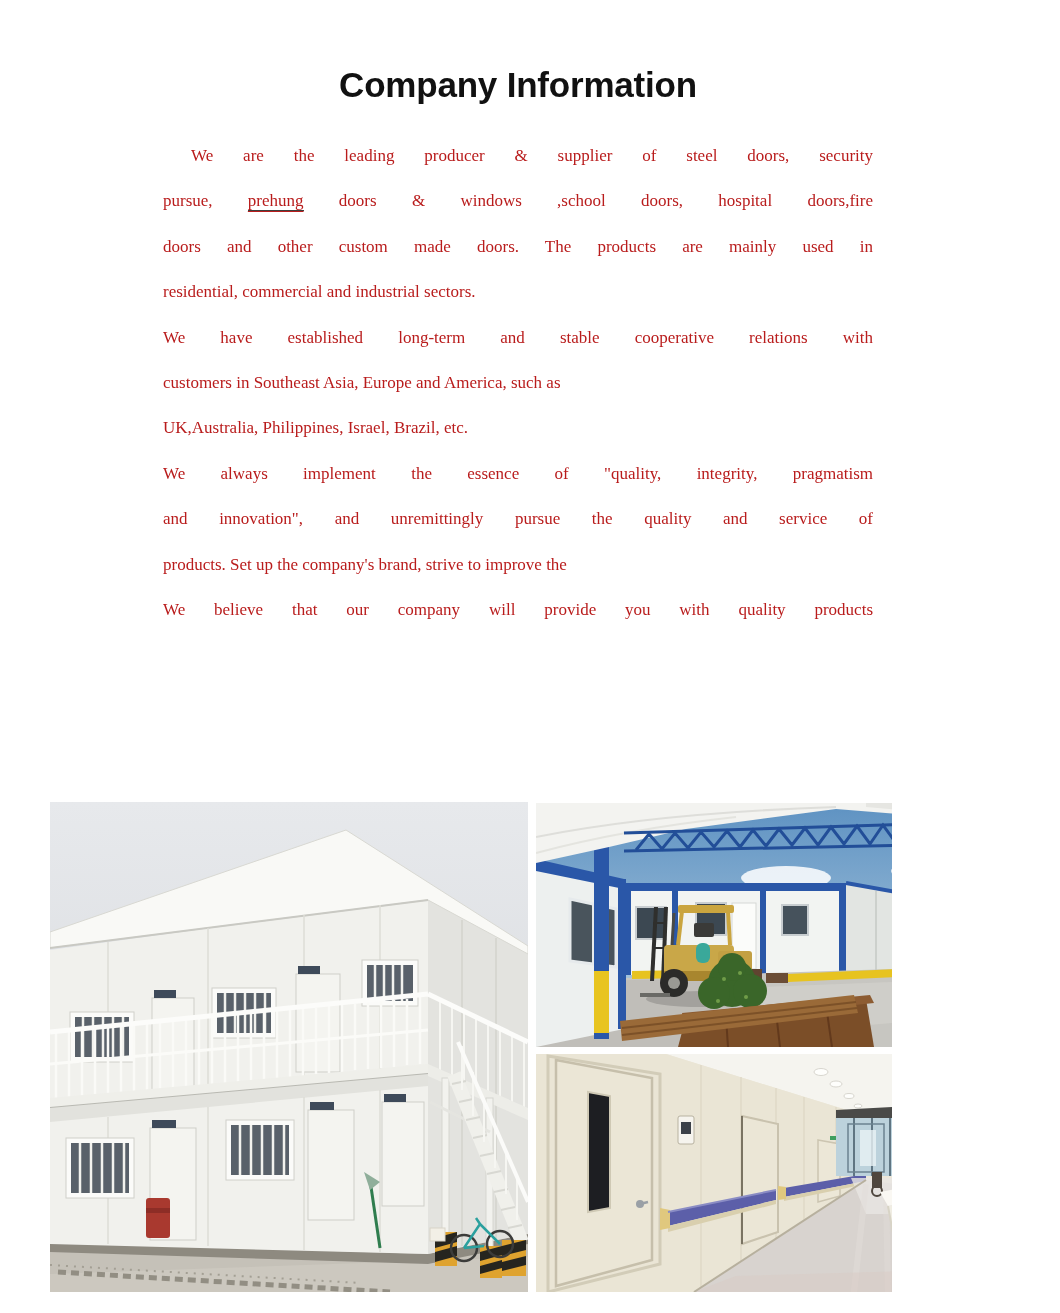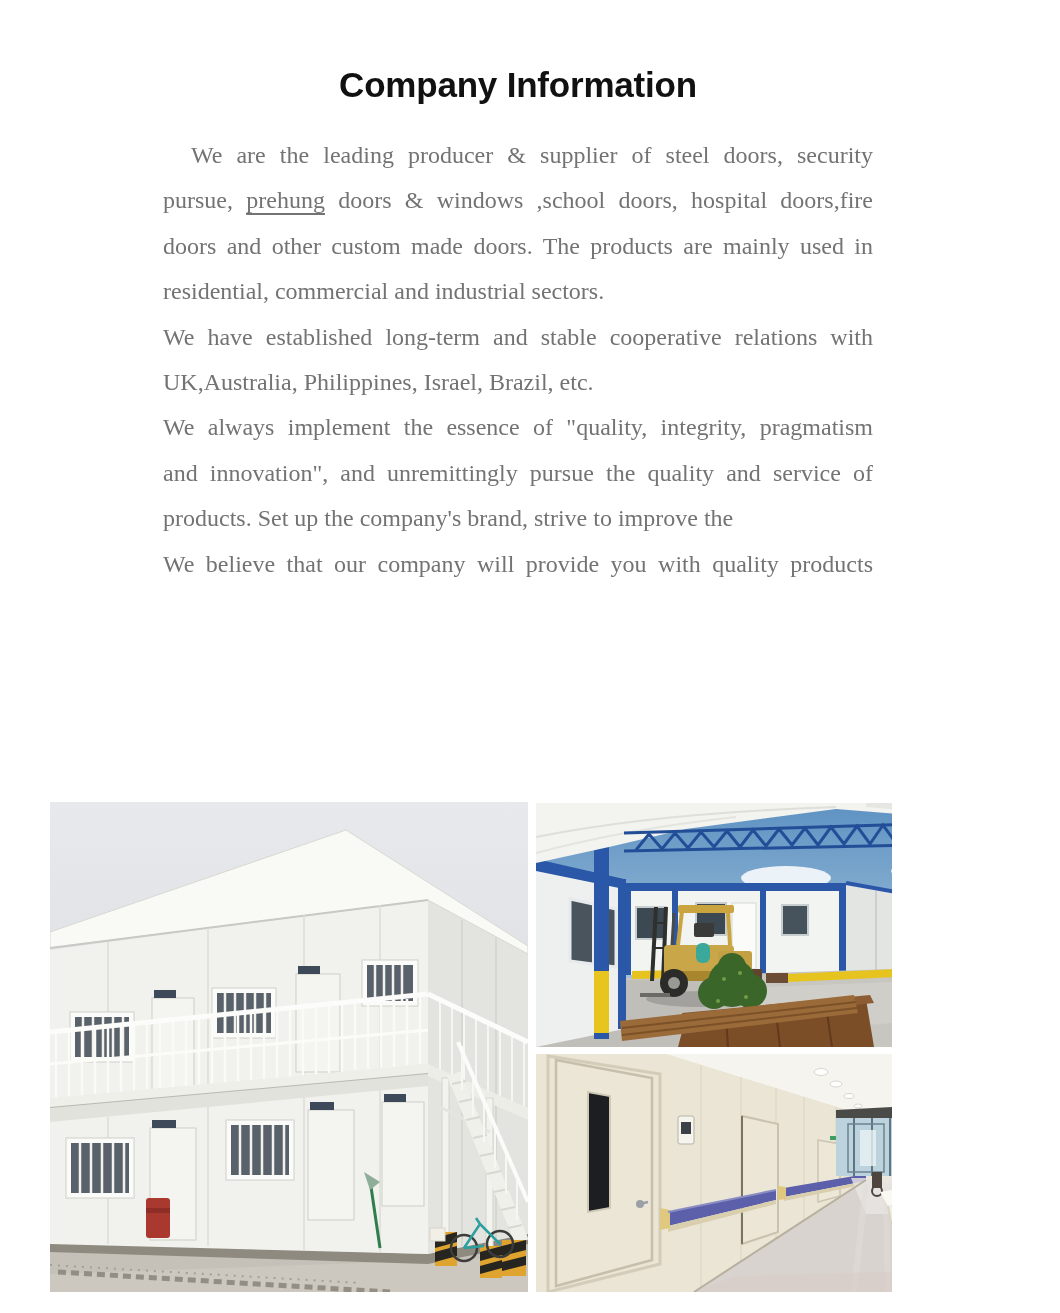--- a/index.html
+++ b/index.html
@@ -1,22 +1,22 @@
 <!DOCTYPE html>
 <html><head>
 <meta charset="utf-8">
 <style>
   html,body{margin:0;padding:0;background:#ffffff;}
   .page{position:relative;width:892px;height:1313px;background:#ffffff;overflow:hidden;
         font-family:"Liberation Serif", serif;}
   .doc-title{position:absolute;left:163px;top:42px;width:710px;text-align:center;
         font-family:"Liberation Sans", sans-serif;font-weight:700;font-size:35px;
         letter-spacing:-0.2px;color:#111111;}
-  .body-text{position:absolute;left:163px;top:133px;width:710px;color:#737373;
-        font-size:24px;}
+  .body-text{position:absolute;left:163px;top:133px;width:710px;color:#b91c1c;
+        font-size:17px;}
   .line{line-height:45.4px;height:45.4px;white-space:normal;text-align:left;}
   .line.j{text-align:justify;text-align-last:justify;}
   .line.ind{text-indent:28px;}
   .spell{border-bottom:1.5px solid #3e3e3c;
         text-decoration-line:underline;text-decoration-style:wavy;
         text-decoration-color:#c23b2e;text-decoration-thickness:1px;
         text-underline-offset:5px;text-decoration:underline;}
   .photo{position:absolute;overflow:hidden;background:#e8e8e8;}
   .photo svg{display:block;width:100%;height:100%;}
   .photo-left{left:50px;top:802px;width:478px;height:490px;}
@@ -29,20 +29,21 @@
 <div class="page">
 
   <h1 class="doc-title">Company Information</h1>
 
   <div class="body-text">
       <div class="line j ind">We are the leading producer &amp; supplier of steel doors, security</div>
       <div class="line j"><span>pursue, </span><span class="spell">prehung</span><span> doors &amp; windows ,school doors, hospital doors,fire</span></div>
       <div class="line j">doors and other custom made doors. The products are mainly used in</div>
       <div class="line">residential, commercial and industrial sectors.</div>
       <div class="line j">We have established long-term and stable cooperative relations with</div>
+      <div class="line">customers in Southeast Asia, Europe and America, such as</div>
       <div class="line">UK,Australia, Philippines, Israel, Brazil, etc.</div>
       <div class="line j">We always implement the essence of "quality, integrity, pragmatism</div>
       <div class="line j">and innovation", and unremittingly pursue the quality and service of</div>
       <div class="line">products. Set up the company's brand, strive to improve the</div>
       <div class="line j">We believe that our company will provide you with quality products</div>
     </div>
 
   <div class="photo photo-left" aria-label="Two-storey white container house with balcony railing and external steel staircase">
     <svg viewBox="0 0 478 490" preserveAspectRatio="none">
       <defs>

